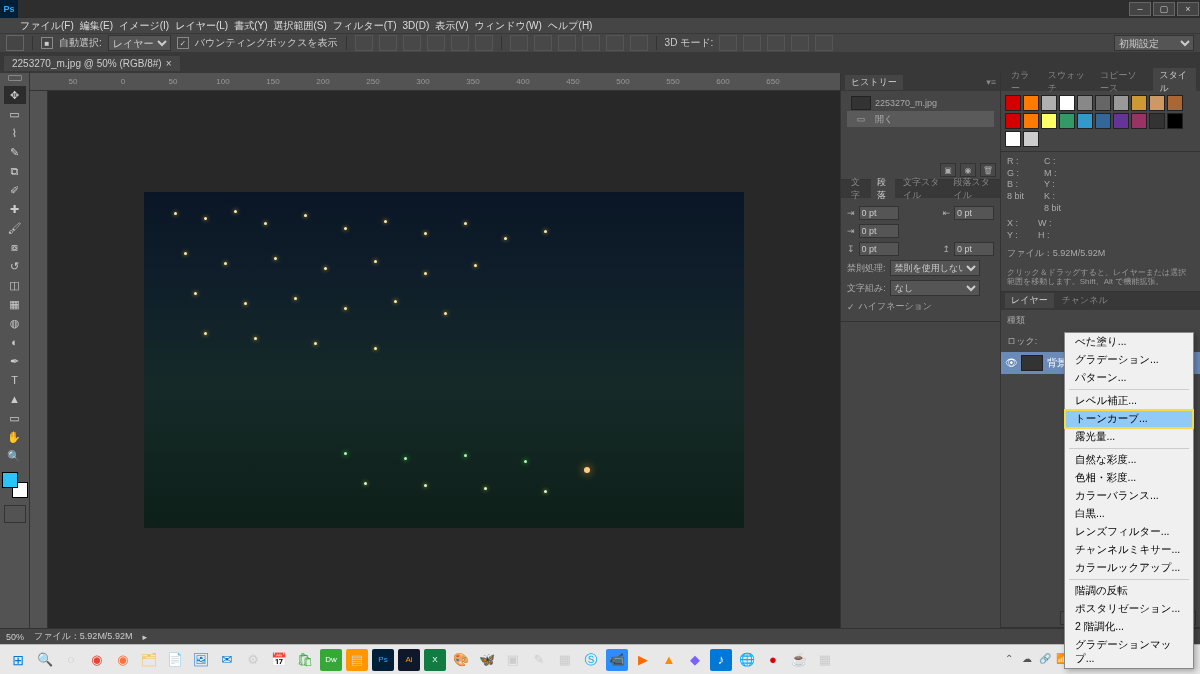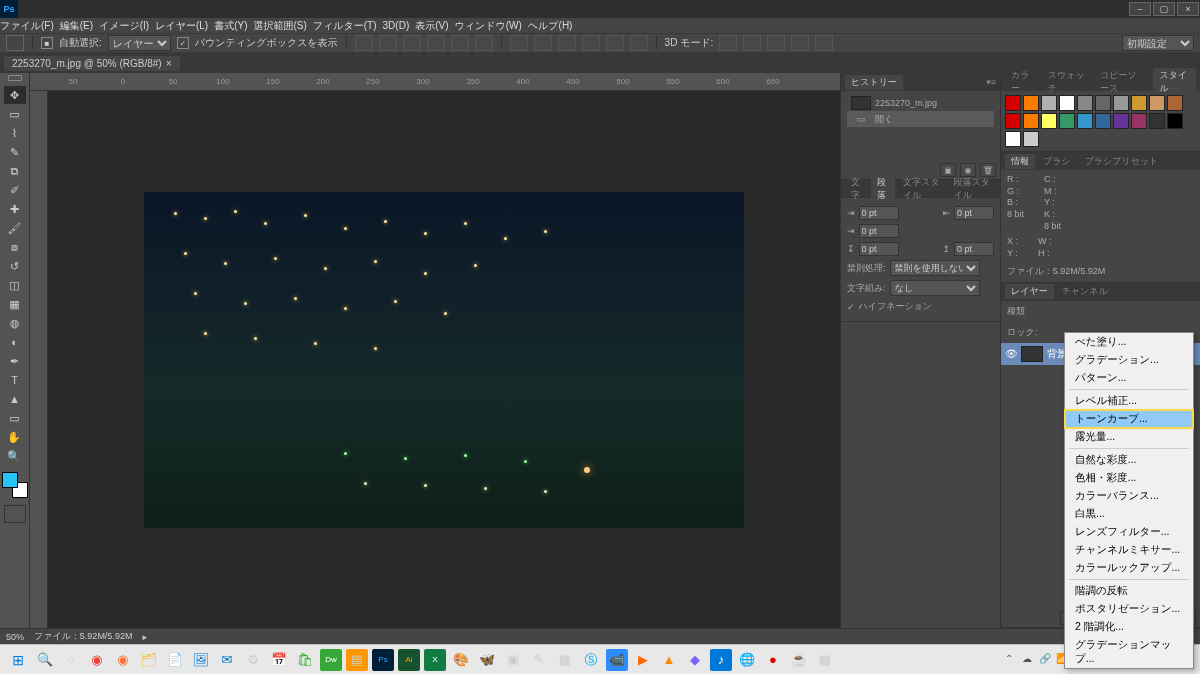--- a/index.html
+++ b/index.html
@@ -1,29 +1,29 @@
 <!DOCTYPE html>
 <html><head>
 <meta charset="utf-8">
 <style>
 * { margin: 0; padding: 0; box-sizing: border-box; font-family: "Meiryo", "MS PGothic", sans-serif; }
 body { width: 1200px; height: 674px; background: #454545; color: #ccc; font-size: 10px; overflow: hidden; position: relative; }
 .titlebar { height: 18px; background: #2e2e2e; display: flex; align-items: center; }
 .titlebar .ps-logo { width: 18px; height: 18px; background: #001e36; color: #31a8ff; display: flex; align-items: center; justify-content: center; font-weight: bold; font-size: 9px; }
 .titlebar .win-btns { margin-left: auto; display: flex; }
 .titlebar .win-btns span { width: 22px; height: 14px; background: #444; border: 1px solid #666; margin: 1px; display: flex; align-items: center; justify-content: center; font-size: 9px; }
-.menubar { height: 15px; background: #454545; display: flex; align-items: center; gap: 6px; }
+.menubar { height: 15px; background: #454545; display: flex; align-items: center; padding-left: 20px; gap: 6px; }
 .menubar span { font-size: 10px; color: #ddd; cursor: default; }
 .optbar { height: 20px; background: #454545; border-top: 1px solid #383838; border-bottom: 1px solid #383838; display: flex; align-items: center; padding: 0 6px; gap: 6px; }
 .optbar .tool-ind { width: 18px; height: 16px; border: 1px solid #666; }
 .optbar .sep { width: 1px; height: 14px; background: #333; margin: 0 2px; }
 .optbar select { background: #555; color: #ccc; border: 1px solid #333; font-size: 10px; height: 16px; }
 .optbar .chk { width: 12px; height: 12px; border: 1px solid #888; display: inline-flex; align-items: center; justify-content: center; font-size: 8px; }
 .optbar .btn-ico { width: 18px; height: 16px; border: 1px solid #555; background: #484848; }
-.workspace-sel { margin-left: auto; width: 72px; }
+.workspace-sel { margin-left: auto; width: 80px; }
 .doc-tabs { height: 20px; background: #383838; display: flex; align-items: center; padding-left: 4px; }
 .doc-tabs .tab { background: #454545; padding: 2px 8px; font-size: 10px; color: #ccc; display: flex; align-items: center; gap: 4px; }
 .main-area { display: flex; height: calc(674px - 18px - 15px - 20px - 20px - 16px - 30px); }
 .toolbar { width: 30px; background: #535353; border-right: 1px solid #333; display: flex; flex-direction: column; align-items: center; padding-top: 2px; gap: 1px; }
 .toolbar .dtab { width: 14px; height: 6px; border: 1px solid #888; border-radius: 1px; margin-bottom: 4px; }
 .toolbar .tool { width: 22px; height: 18px; display: flex; align-items: center; justify-content: center; cursor: pointer; color: #ccc; font-size: 11px; }
 .toolbar .tool.active { background: #2c2c2c; }
 .toolbar .colors { margin-top: 6px; position: relative; width: 26px; height: 26px; }
 .toolbar .fg { width: 16px; height: 16px; background: #29c5f8; border: 1px solid #000; position: absolute; top: 0; left: 0; }
 .toolbar .bg { width: 16px; height: 16px; background: #fff; border: 1px solid #000; position: absolute; bottom: 0; right: 0; }
@@ -349,25 +349,20 @@
             <div class="sw" style="background: rgb(102, 51, 153);"></div>
             <div class="sw" style="background: rgb(153, 51, 102);"></div>
             <div class="sw" style="background: rgb(51, 51, 51);"></div>
             <div class="sw" style="background: rgb(0, 0, 0);"></div>
             <div class="sw" style="background: rgb(255, 255, 255);"></div>
             <div class="sw" style="background: rgb(204, 204, 204);"></div>
           </div>
       </div>
 
       <div class="panel-group">
-        <div class="panel-tabs">
-          <div class="ptab">情報</div>
-          <div class="ptab inactive">ブラシ</div>
-          <div class="ptab inactive">ブラシプリセット</div>
-        </div>
         <div class="panel-body info-body">
           <div style="display:flex;gap:20px">
             <div>
                 <div>R :</div>
                 <div>G :</div>
                 <div>B :</div>
                 <div>8 bit</div>
               </div>
             <div>
                 <div>C :</div>
@@ -382,20 +377,21 @@
                 <div>X :</div>
                 <div>Y :</div>
               </div>
             <div>
                 <div>W :</div>
                 <div>H :</div>
               </div>
           </div>
           <div style="margin-top:6px">ファイル：5.92M/5.92M</div>
         </div>
+        <div class="hint">クリック＆ドラッグすると、レイヤーまたは選択範囲を移動します。Shift、Alt で機能拡張。</div>
       </div>
 
       <div class="panel-group" style="flex:1;display:flex;flex-direction:column">
         <div class="panel-tabs">
           <div class="ptab">レイヤー</div>
           <div class="ptab inactive">チャンネル</div>
         </div>
         <div class="panel-body" style="display:flex;align-items:center;gap:4px">
           <span>種類</span>
           <div class="btn-ico"></div>
@@ -473,21 +469,21 @@
   <div class="tb-ico" style="color:#f8c146">🗂</div>
   <div class="tb-ico" style="color:#4aa8e8">📄</div>
   <div class="tb-ico" style="color:#0078d7">🖼</div>
   <div class="tb-ico" style="color:#0072c6">✉</div>
   <div class="tb-ico">⚙</div>
   <div class="tb-ico" style="color:#0078d7">📅</div>
   <div class="tb-ico" style="color:#3a3">🛍</div>
   <div class="tb-ico" style="background:#35a836;color:#fff;font-size:8px">Dw</div>
   <div class="tb-ico" style="background:#ff9800">▤</div>
   <div class="tb-ico" style="background:#001e36;color:#31a8ff;font-size:8px">Ps</div>
-  <div class="tb-ico" style="background:#14532d;color:#ff9a00;font-size:8px">Ai</div>
+  <div class="tb-ico" style="background:#0f172a;color:#ff9a00;font-size:8px">Ai</div>
   <div class="tb-ico" style="background:#107c41;color:#fff;font-size:8px">X</div>
   <div class="tb-ico">🎨</div>
   <div class="tb-ico" style="color:#f5a623">🦋</div>
   <div class="tb-ico">▣</div>
   <div class="tb-ico">✎</div>
   <div class="tb-ico">▦</div>
   <div class="tb-ico" style="color:#00aff0">Ⓢ</div>
   <div class="tb-ico" style="background:#2d8cff;color:#fff">📹</div>
   <div class="tb-ico" style="color:#ff6a00">▶</div>
   <div class="tb-ico" style="color:#ff8800">▲</div>

